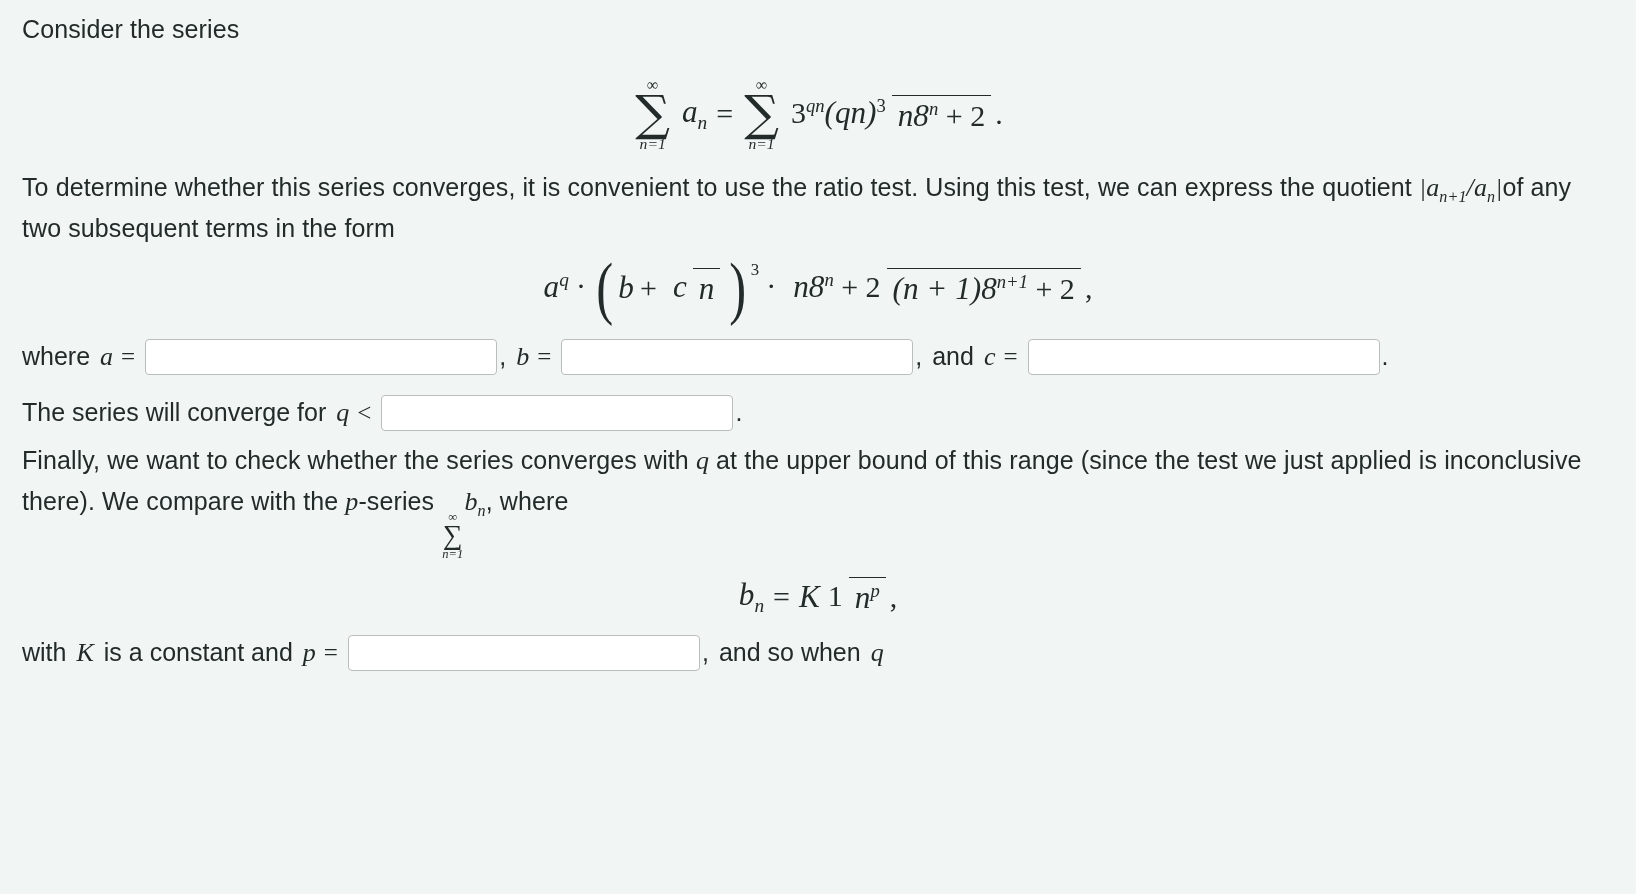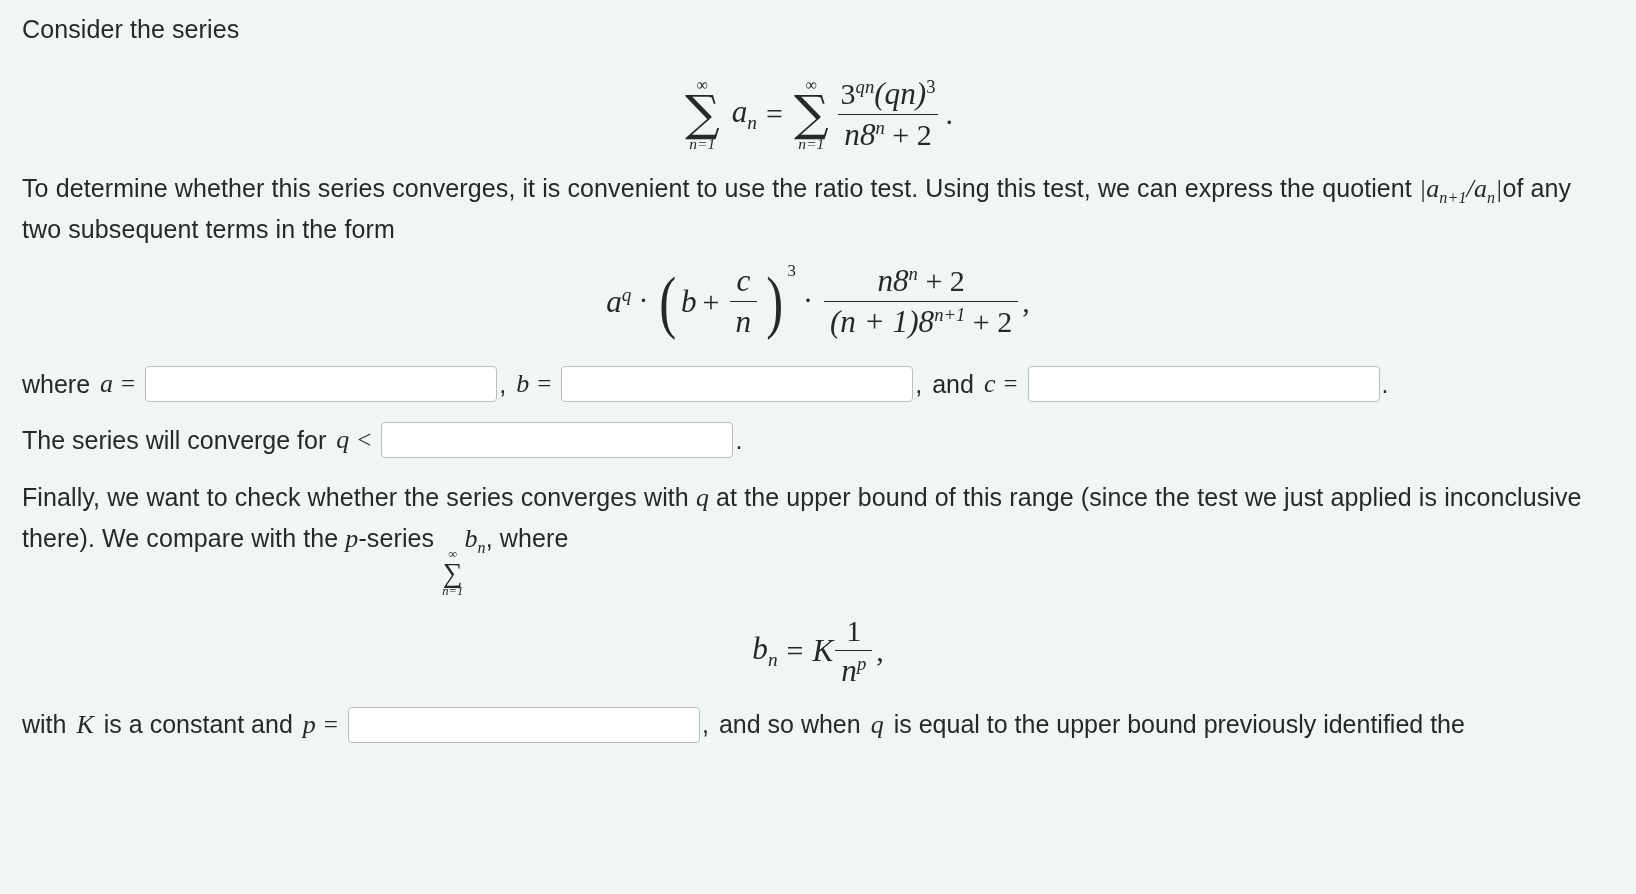--- a/index.html
+++ b/index.html
@@ -86,21 +86,21 @@
     margin: 0 1px;
     font-family: "Liberation Serif", "DejaVu Serif", serif;
   }
   .sigma-inline .glyph { font-size: 1.1em; font-style: normal; line-height: 0.9; }
   .sigma-inline .lim { font-size: 0.5em; font-style: italic; }
   .sigma-inline .lim.top { font-style: normal; }
 
   
   .frac {
     display: inline-flex;
-    flex-direction: column;
+    flex-direction: row;
     align-items: center;
     vertical-align: middle;
     margin: 0 4px;
     font-family: "Liberation Serif", "DejaVu Serif", serif;
   }
   .frac .num { padding: 0 6px 2px 6px; }
   .frac .den { padding: 2px 6px 0 6px; border-top: 1.6px solid #222b2a; }
 
   
   .bigparen {
@@ -247,21 +247,21 @@
 
   <div class="ansline">
     <span class="lbl">The series will converge for</span>
     <span class="gap"></span>
     <span class="m lbl">q</span>
     <span class="mup lbl" style="margin:0 8px;">&lt;</span>
     <input class="blank w-q" type="text" value="" style="">
     <span class="lbl">.</span>
   </div>
 
-  <p class="para" style="margin-top:10px;">
+  <p class="para" style="margin-top:0;">
     <span>Finally, we want to check whether the series converges with</span>
     <span class="m">q</span>
     <span>at the upper bound of this range (since the test we just applied is inconclusive there). We compare with the</span>
     <span class="m">p</span><span>-series</span>
     <span class="sigma-inline">
       <span class="lim top">∞</span>
       <span class="glyph">∑</span>
       <span class="lim bot">n=1</span>
     </span><span class="m"><span>b</span><sub class="ix">n</sub></span><span>,</span>
     <span>where</span>
@@ -289,17 +289,16 @@
     <span class="gap"></span>
     <span class="m lbl">p</span>
     <span class="mup lbl" style="margin:0 8px;">=</span>
     <input class="blank w-p" type="text" value="" style="">
     <span class="lbl">,</span>
     <span class="gap"></span>
     <span class="lbl">and so when</span>
     <span class="gap"></span>
     <span class="m lbl">q</span>
     <span class="gap"></span>
-    <span class="lbl">is equal to the upper bound previously identified the</span>
   </div>
 
 
 </div>
 
 </body></html>

